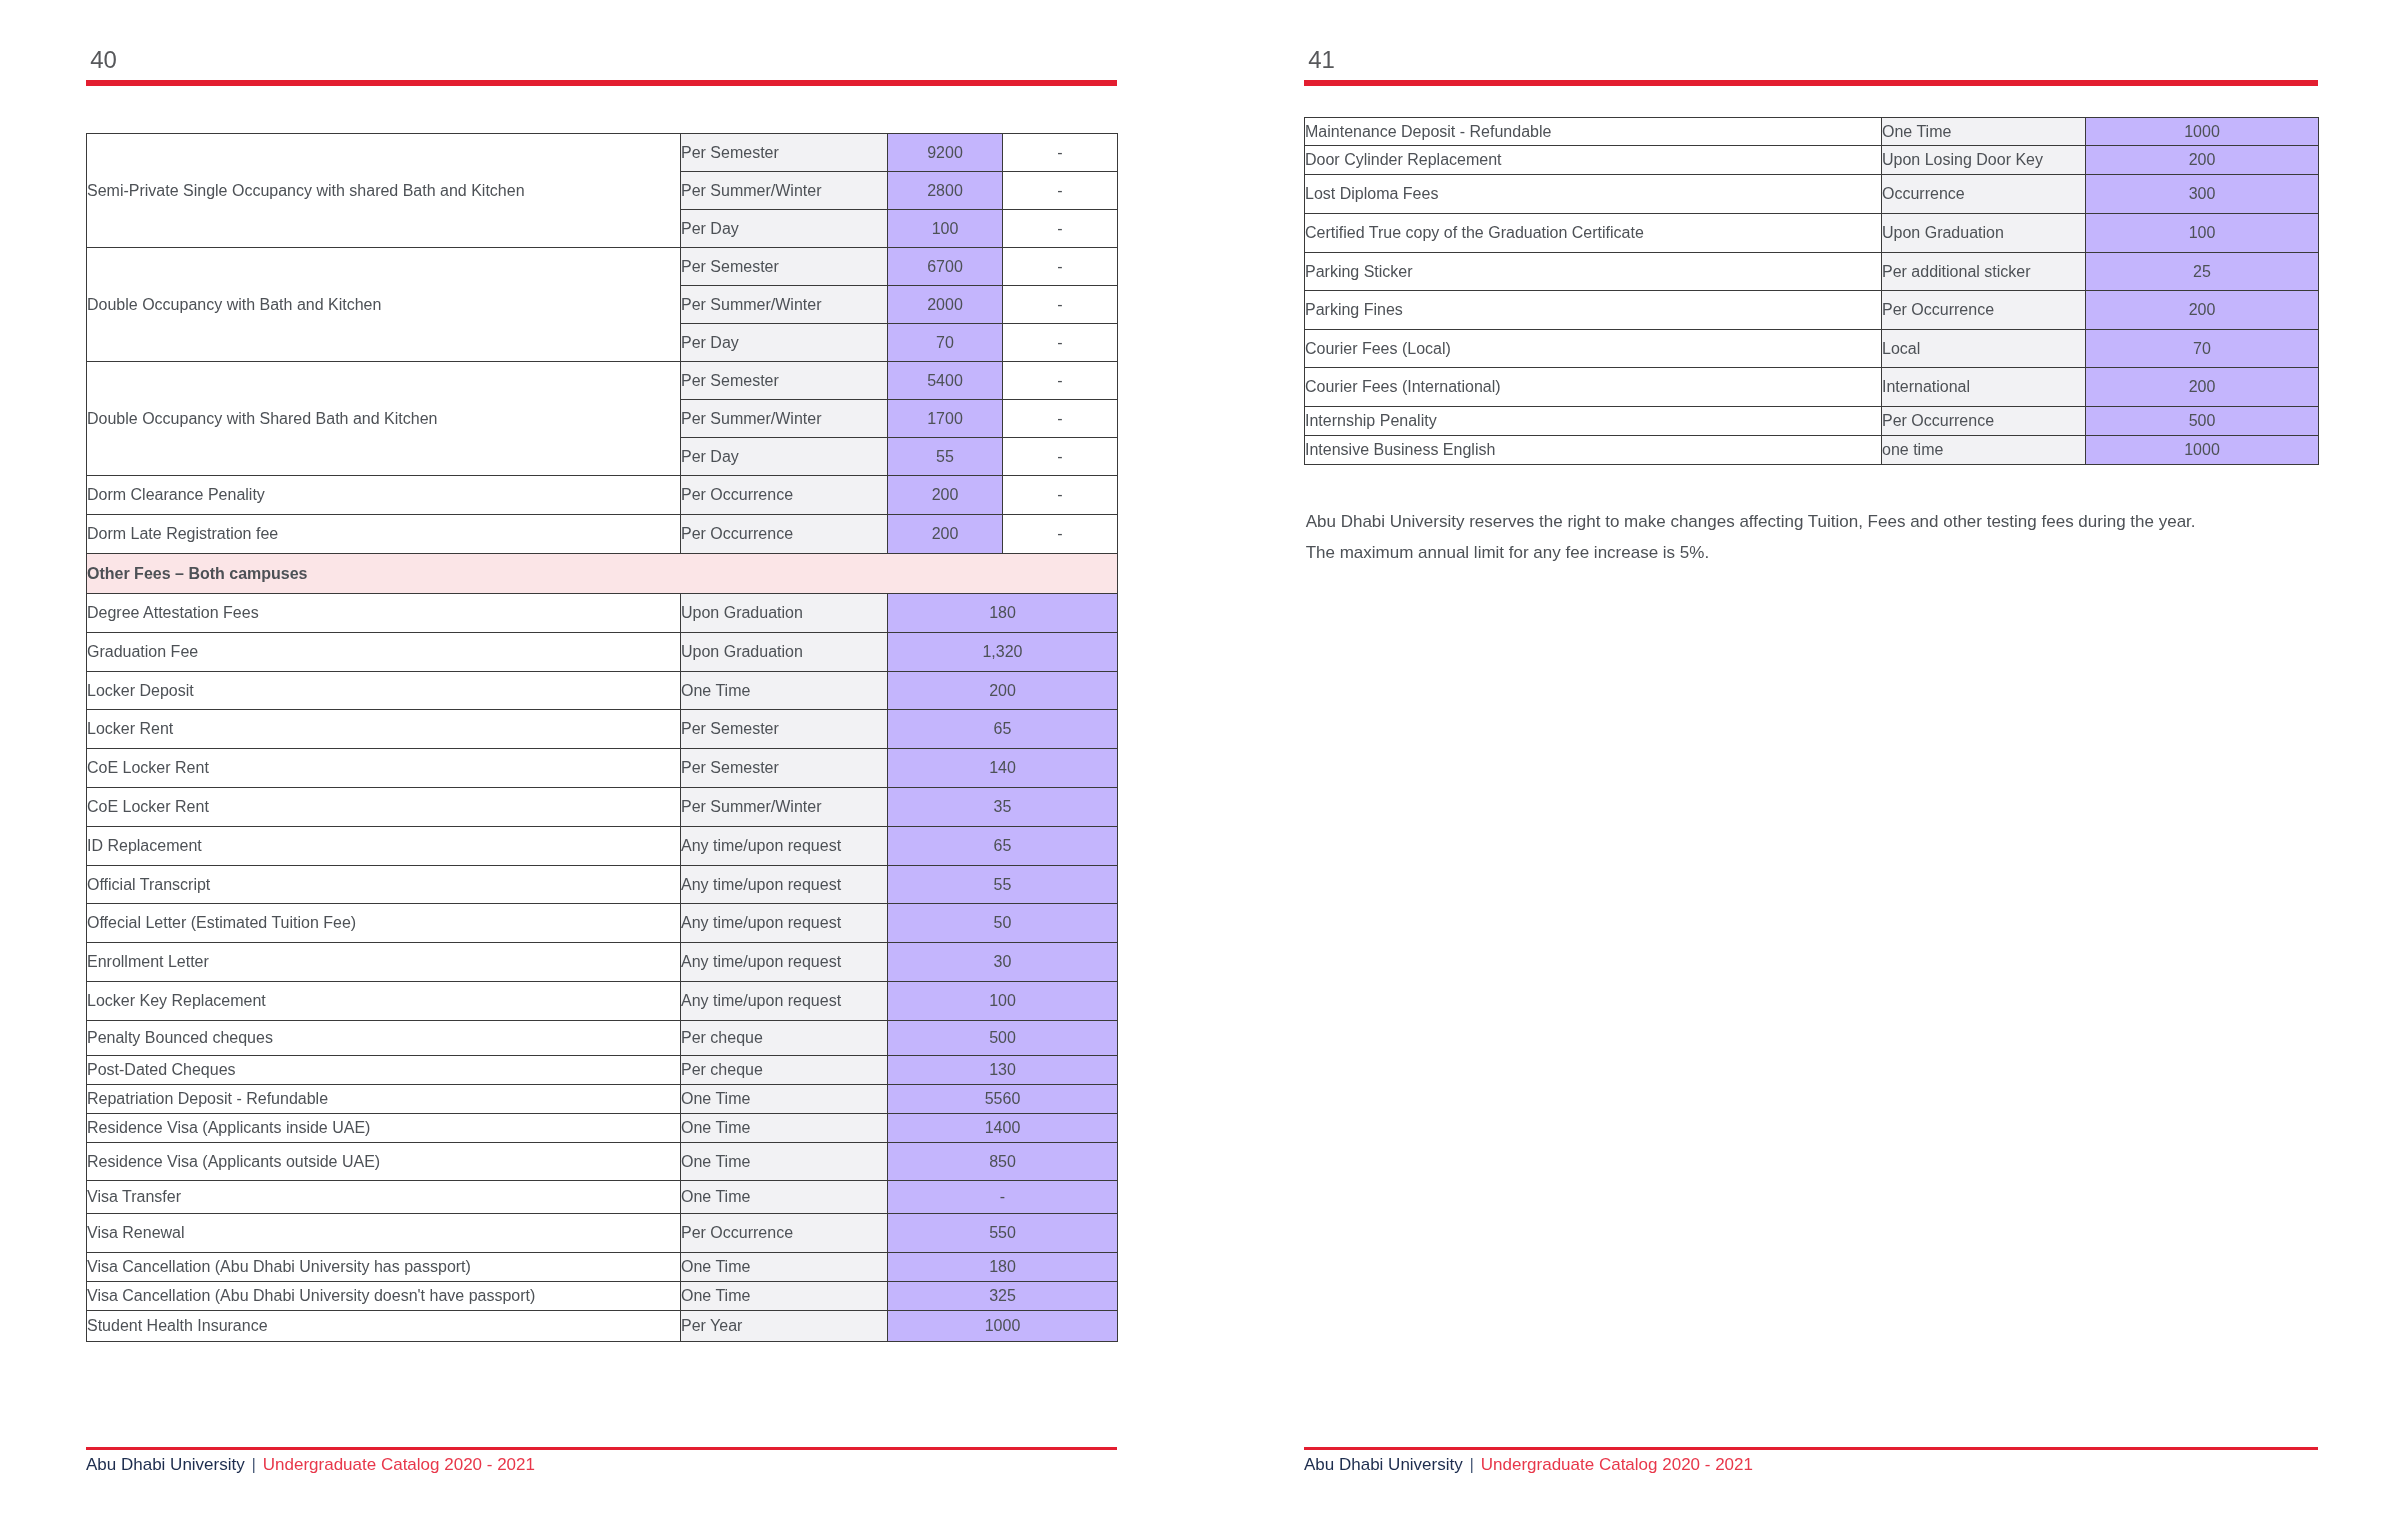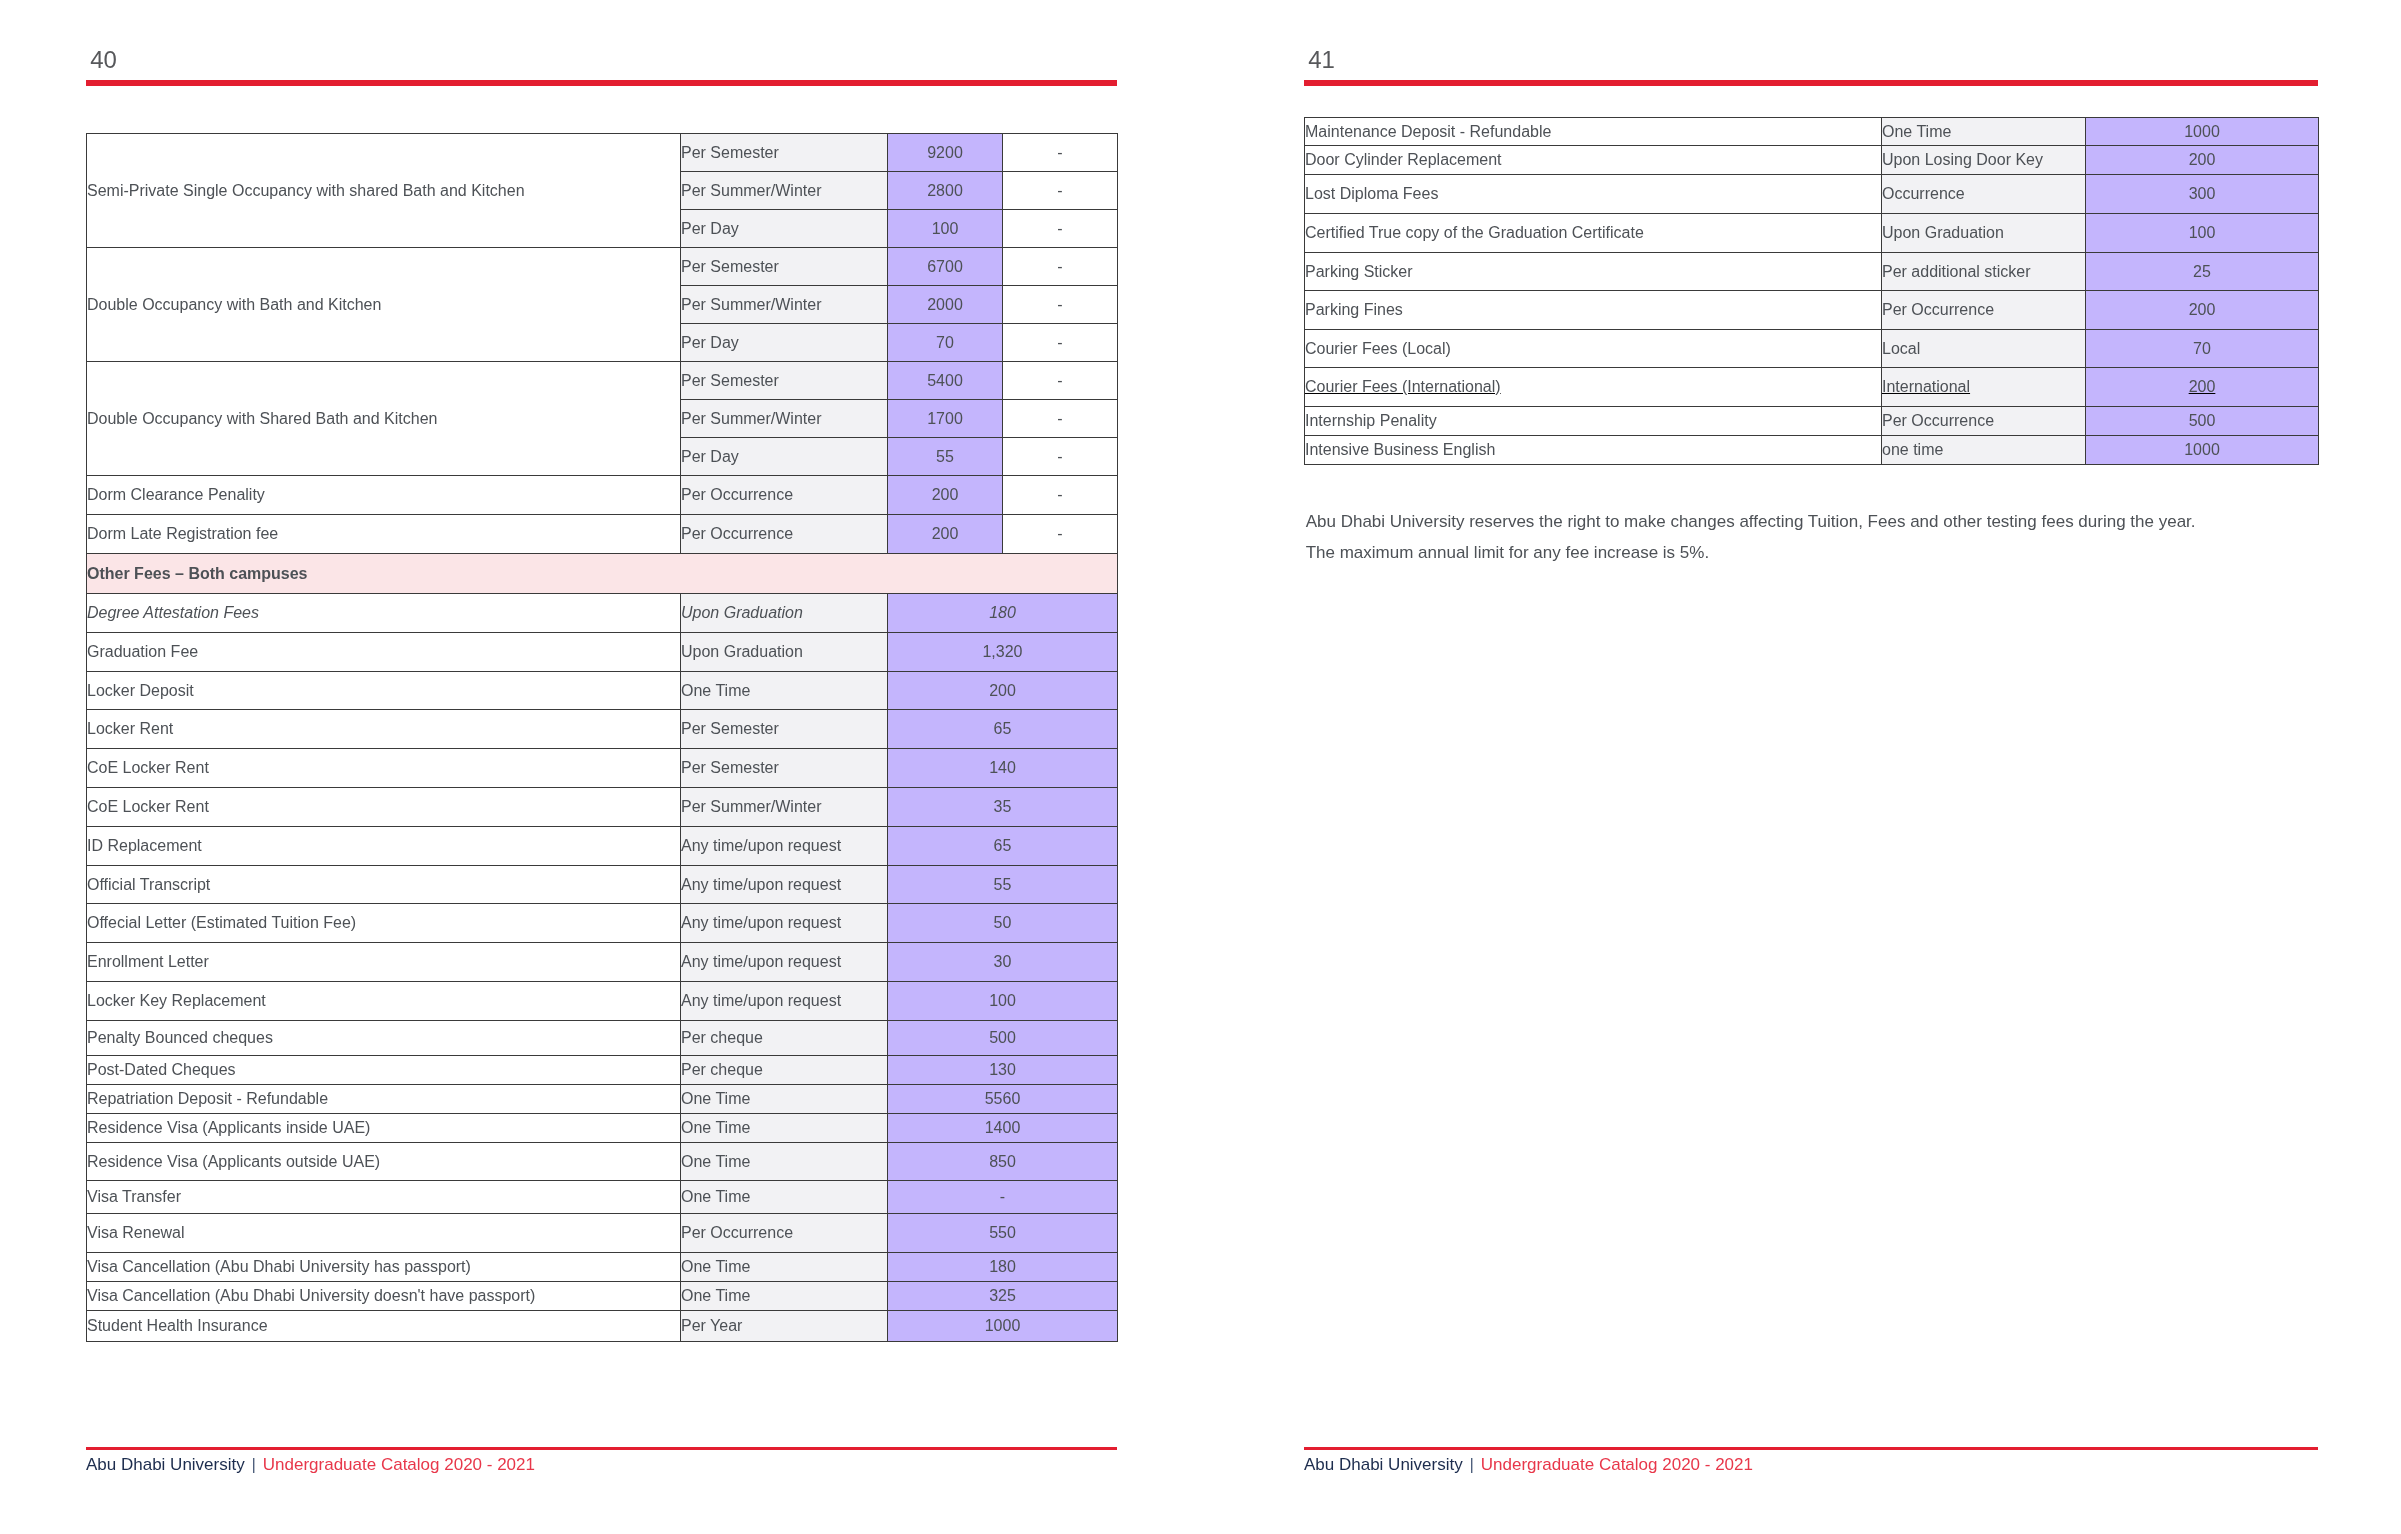--- a/index.html
+++ b/index.html
@@ -134,21 +134,21 @@
         </tr>
         <tr style="height: 39px;">
           <td class="item-cell">Dorm Late Registration fee</td>
           <td class="period-cell">Per Occurrence</td>
           <td class="amount-cell">200</td>
           <td class="extra-cell">-</td>
         </tr>
         <tr style="height: 40px;">
           <td class="section-cell" colspan="4">Other Fees – Both campuses</td>
         </tr>
-        <tr style="height: 39px; font-style: italic;">
+        <tr style="height: 39px;">
           <td class="item-cell">Degree Attestation Fees</td>
           <td class="period-cell">Upon Graduation</td>
           <td class="amount-cell" colspan="2">180</td>
         </tr>
         <tr style="height: 39px;">
           <td class="item-cell">Graduation Fee</td>
           <td class="period-cell">Upon Graduation</td>
           <td class="amount-cell" colspan="2">1,320</td>
         </tr>
         <tr style="height: 38px;">
@@ -292,21 +292,21 @@
         <tr style="height: 39px;">
           <td class="item-cell">Parking Fines</td>
           <td class="period-cell">Per Occurrence</td>
           <td class="amount-cell">200</td>
         </tr>
         <tr style="height: 38px;">
           <td class="item-cell">Courier Fees (Local)</td>
           <td class="period-cell">Local</td>
           <td class="amount-cell">70</td>
         </tr>
-        <tr style="height: 39px; text-decoration: underline;">
+        <tr style="height: 39px;">
           <td class="item-cell">Courier Fees (International)</td>
           <td class="period-cell">International</td>
           <td class="amount-cell">200</td>
         </tr>
         <tr style="height: 29px;">
           <td class="item-cell">Internship Penality</td>
           <td class="period-cell">Per Occurrence</td>
           <td class="amount-cell">500</td>
         </tr>
         <tr style="height: 29px;">

